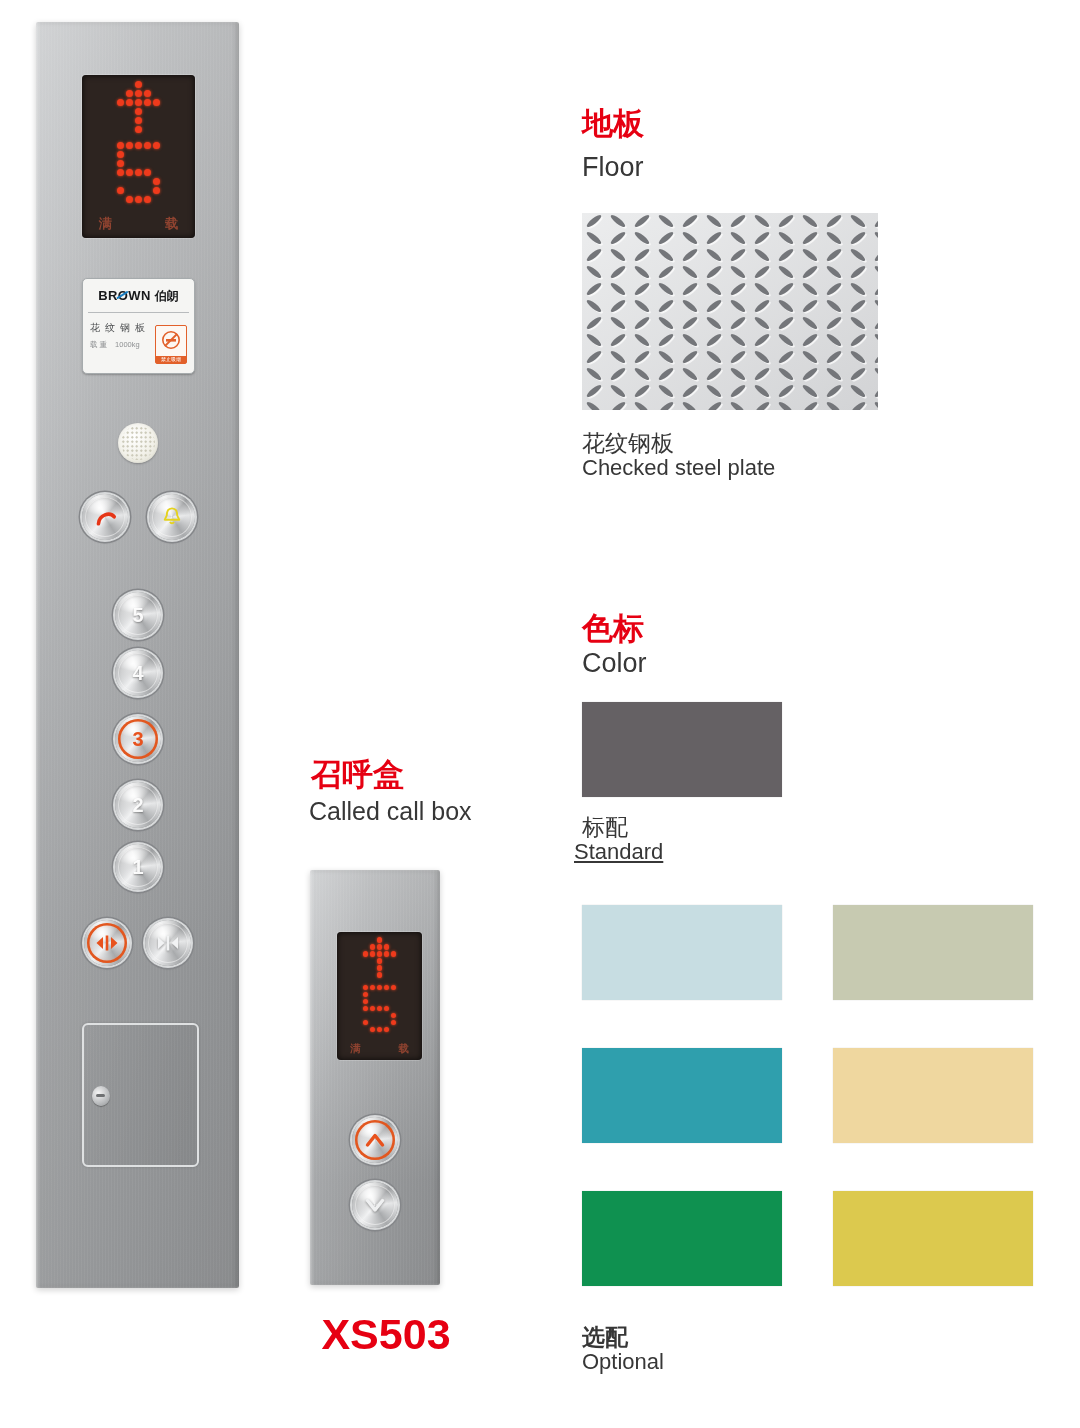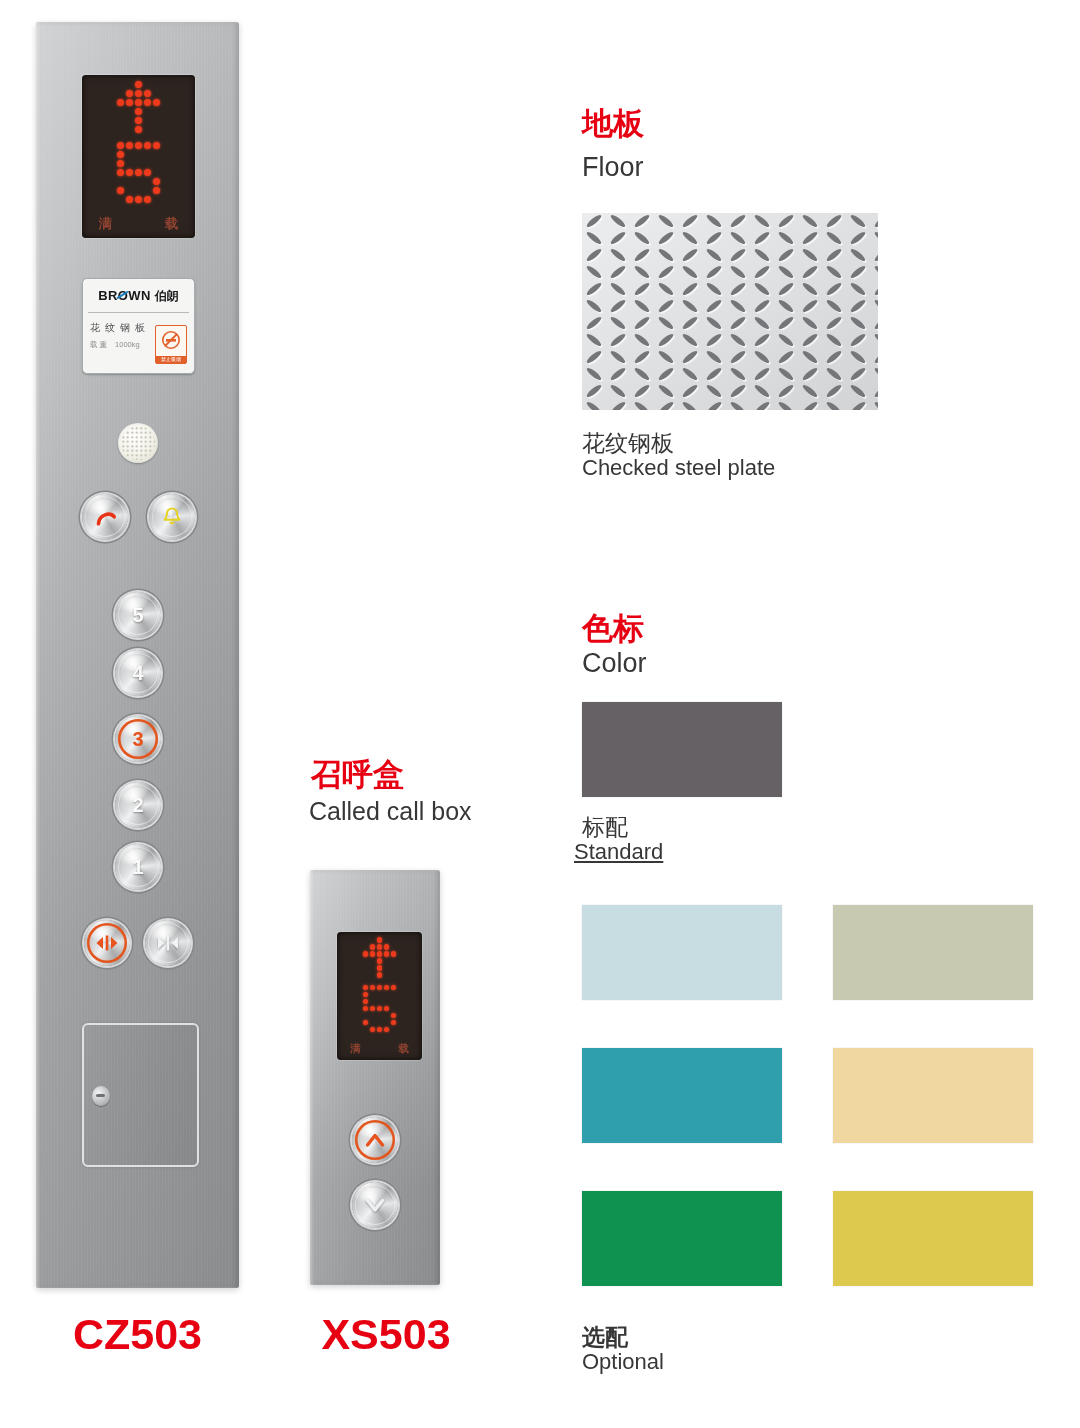--- a/index.html
+++ b/index.html
@@ -278,21 +278,20 @@
         <rect x="11.7" y="2.5" width="2.6" height="15" fill="#f2f3f4"></rect>
         <polygon points="23,4 16.5,10 23,16" fill="#f2f3f4"></polygon>
       </svg>
     </div>
 
     <div class="service-door" style="left:46px;top:1001px;width:113px;height:140px;">
       <span class="lock"></span>
     </div>
   </div>
 
-  <div class="model" style="left:36px;top:1310px;width:203px;">CZ503</div>
 
   <div class="h-cn" style="left:311px;top:754px;">召呼盒</div>
   <div class="h-en" style="left:309px;top:797px;font-size:25px;">Called call box</div>
 
   <div class="steel" style="left:310px;top:870px;width:130px;height:415px;">
     <div class="led-display" style="left:27px;top:62px;width:85px;height:128px;">
         <div class="led-block" style="margin-bottom: 5.5px;">
           <div class="led-row">
             <span class="led-dot" style="height: 5.5px; width: 5.5px; margin: 0.75px;"></span>
             <span class="led-dot" style="height: 5.5px; width: 5.5px; margin: 0.75px;"></span>

